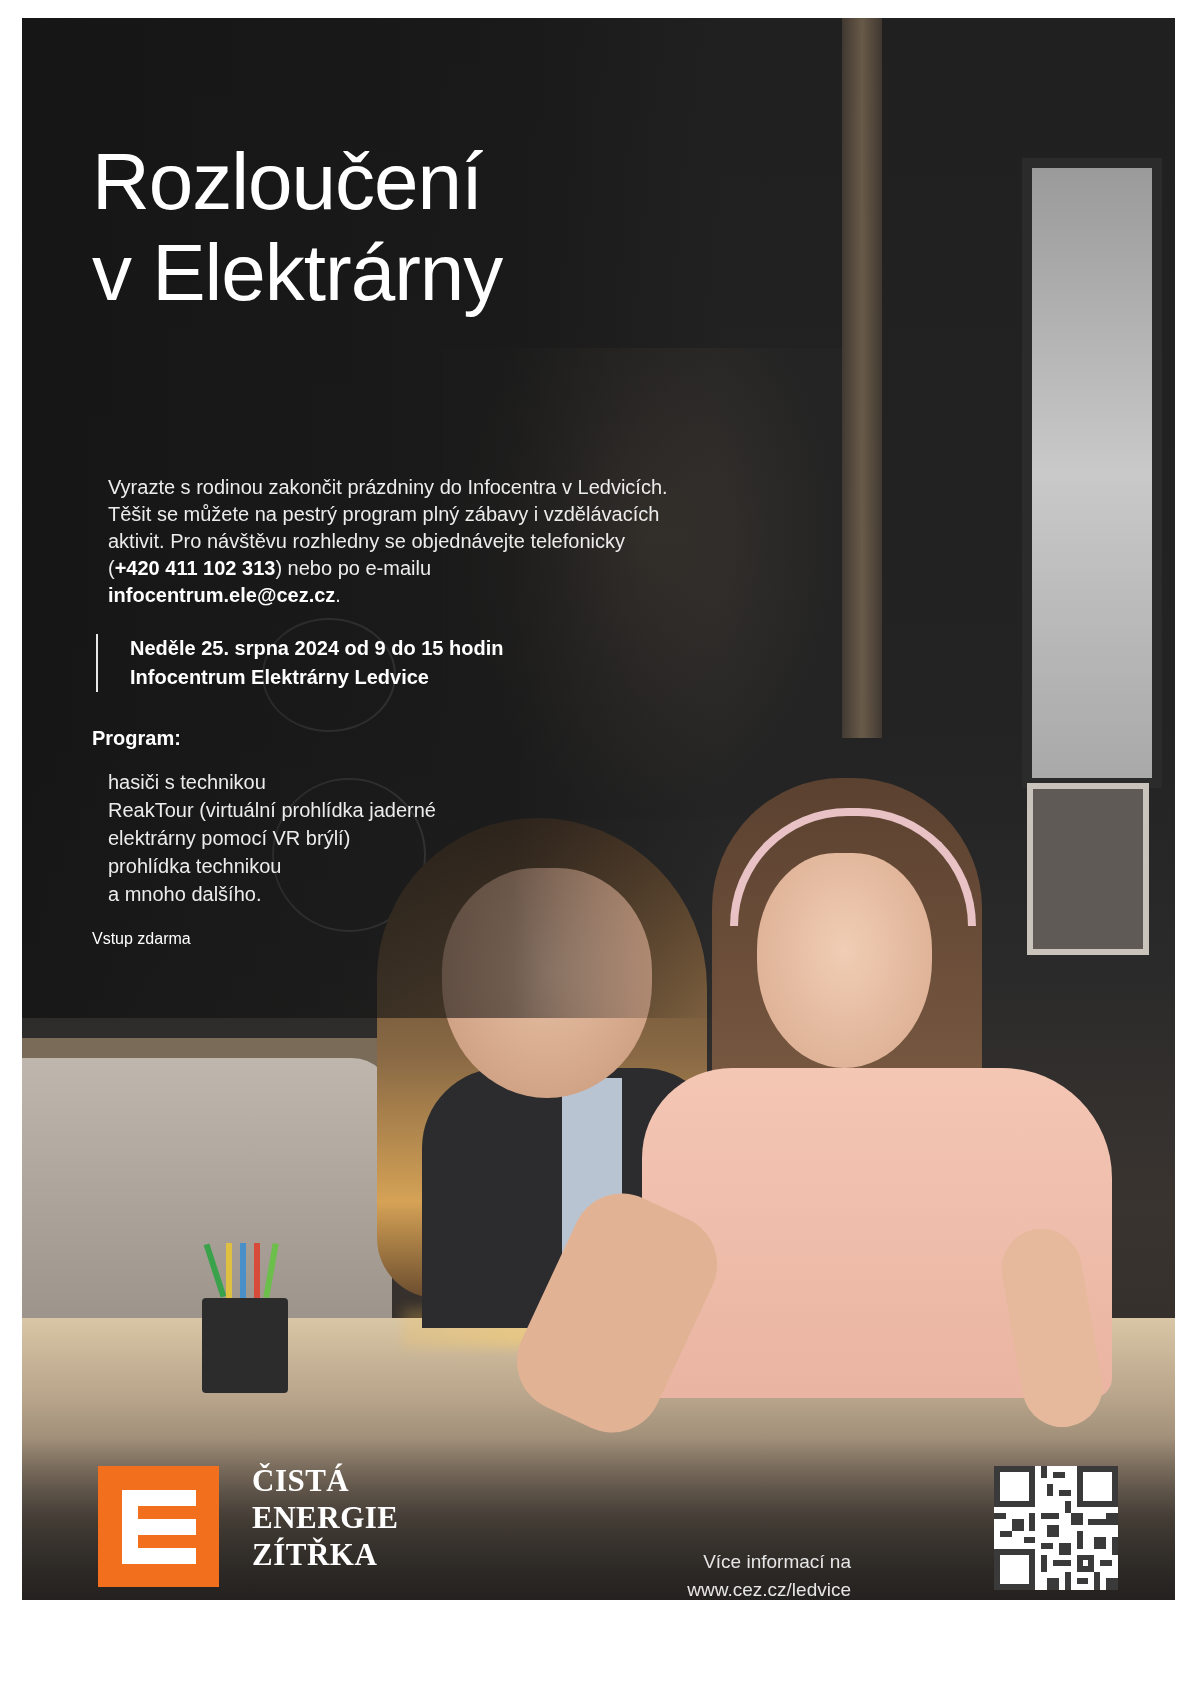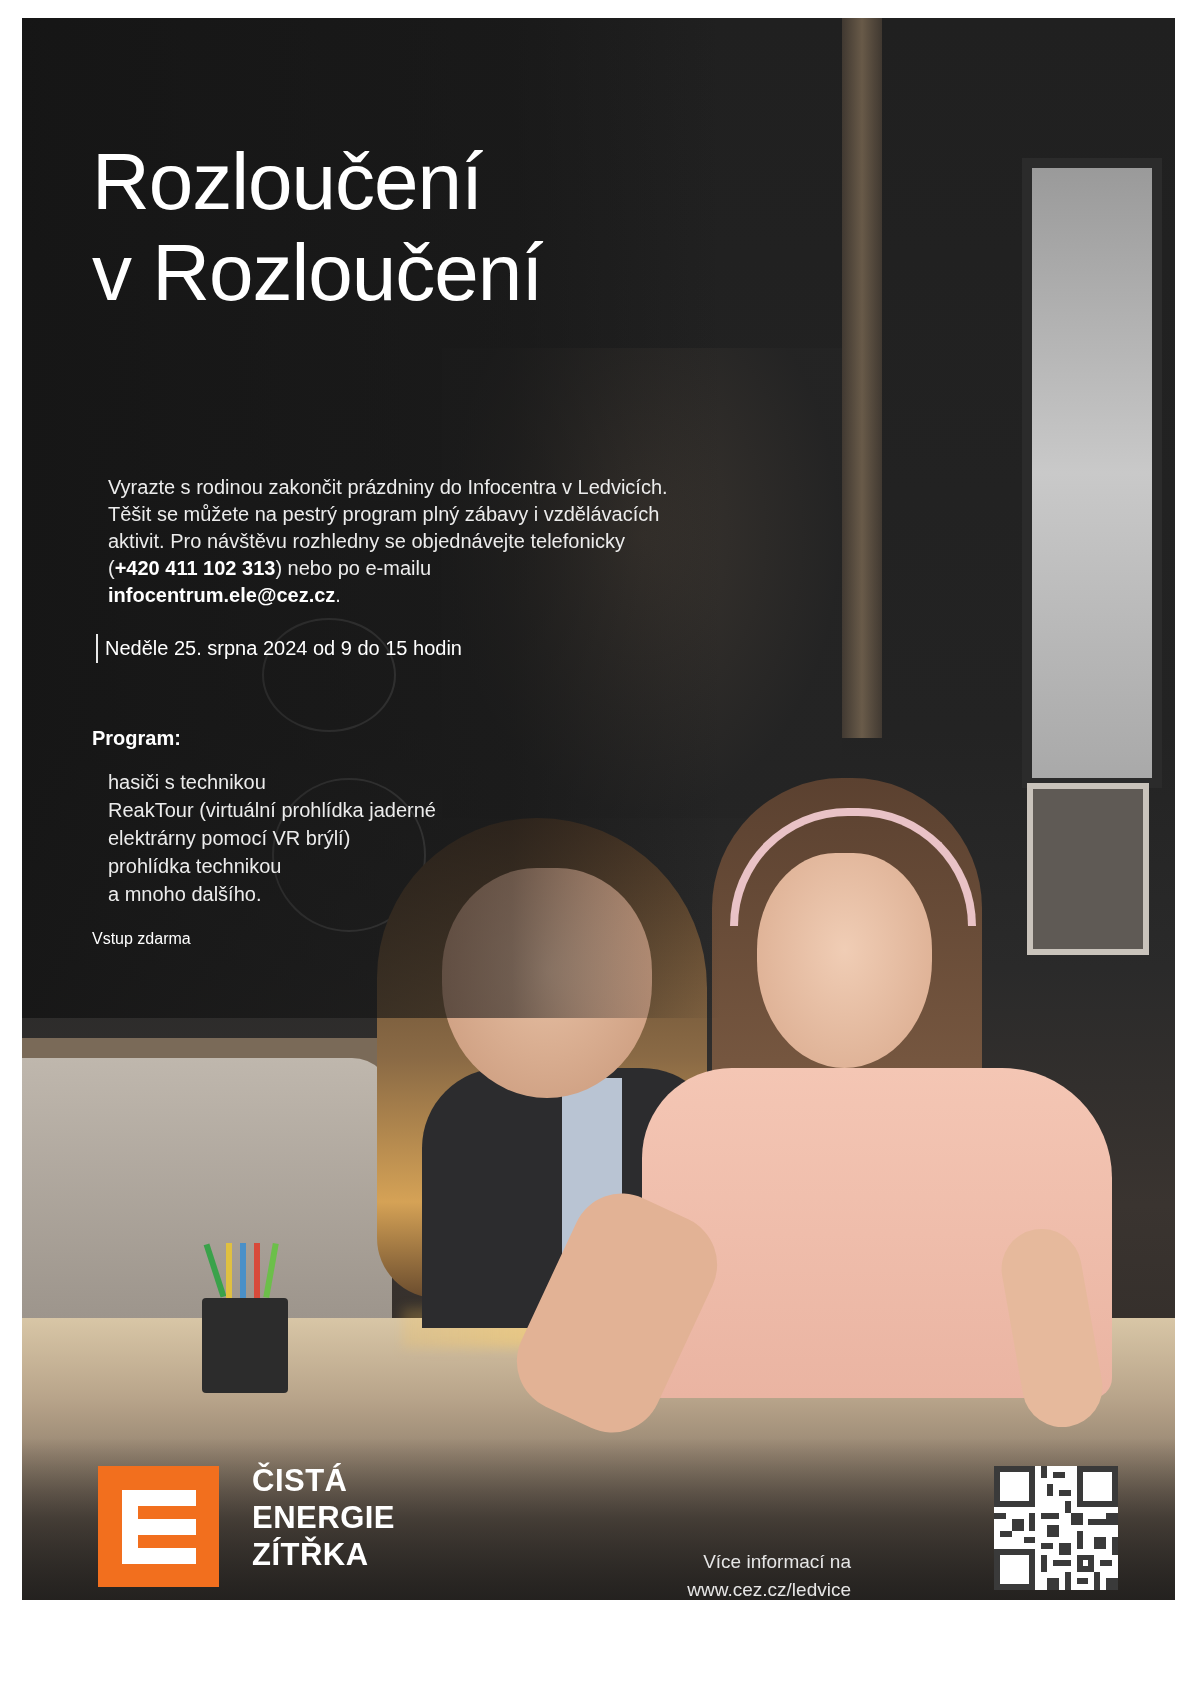--- a/index.html
+++ b/index.html
@@ -34,31 +34,31 @@
   .girl-arm2 { position:absolute; left:990px; top:1210px; width:80px; height:200px; border-radius:40px; background:#e6b99c; transform:rotate(-10deg); }
   
   .shade-left { position:absolute; left:0; top:0; width:700px; height:1000px; background:linear-gradient(90deg,rgba(20,20,20,.85) 0%,rgba(20,20,20,.55) 70%,rgba(20,20,20,0) 100%); }
   .shade-bottom { position:absolute; left:0; top:1420px; width:1153px; height:202px; background:linear-gradient(180deg,rgba(30,28,26,0) 0%,rgba(30,28,26,.55) 40%,rgba(28,27,26,.95) 100%); }
 
   
   .title { position:absolute; left:70px; top:118px; color:#ffffff; font-size:80px; line-height:91px; font-weight:400; letter-spacing:-1px; margin:0; }
   .title span { display:block; }
   .intro { position:absolute; left:70px; top:440px; width:560px; color:#ececec; font-size:20px; line-height:27px; margin:16px; }
   .intro b { color:#fff; font-weight:700; }
-  .event { position:absolute; left:74px; top:616px; padding-left:7px; border-left:2px solid #e8e8e8; color:#fff; font-size:20px; line-height:29px; font-weight:400; }
+  .event { position:absolute; left:74px; top:616px; padding-left:32px; border-left:2px solid #e8e8e8; color:#fff; font-size:20px; line-height:29px; font-weight:700; }
   .event div { display:block; }
   .program { position:absolute; left:70px; top:706px; color:#ececec; font-size:20px; line-height:28px; }
   .program .head { font-weight:700; color:#fff; }
   .program ul { list-style:none; margin:16px; padding:0; }
   .entry { position:absolute; left:70px; top:912px; color:#fff; font-size:16px; font-weight:400; }
 
   .logo { position:absolute; left:76px; top:1448px; width:121px; height:121px; background:#f26f1e; }
   .logo .e-shape { position:absolute; left:24px; top:24px; width:74px; height:74px; }
   .slogan { position:absolute; left:230px; top:1444px; color:#fff; font-weight:700; font-size:31px; line-height:37px; letter-spacing:.5px; }
-  .slogan div { display:block; }
+  .slogan div { display:block;font-family:Liberation Serif, serif; }
   .more { position:absolute; right:324px; top:1530px; color:#e6e6e6; font-size:19px; line-height:28px; text-align:right; }
   .more div { display:block; }
   .qr { position:absolute; left:972px; top:1448px; width:124px; height:124px; background:#fff; }
   .qr svg { display:block; }
 </style>
 </head>
 <body>
 
 <div class="poster">
 
@@ -90,27 +90,28 @@
   <div class="girl-arm"></div>
   <div class="girl-arm2"></div>
   <div class="girl-face"></div>
   <div class="girl-band"></div>
 
   <div class="shade-left"></div>
   <div class="shade-bottom"></div>
 
   <h1 class="title">
     <span>Rozloučení</span>
-    <span>v Rozloučení</span>
+    <span>v Elektrárny</span>
   </h1>
 
   <p class="intro"><span>Vyrazte s rodinou zakončit prázdniny do Infocentra v Ledvicích. Těšit se můžete na pestrý program plný zábavy i vzdělávacích aktivit. Pro návštěvu rozhledny se objednávejte telefonicky (</span><b>+420 411 102 313</b><span>) nebo po e-mailu </span><b>infocentrum.ele@cez.cz</b><span>.</span></p>
 
   <div class="event">
     <div>Neděle 25. srpna 2024 od 9 do 15 hodin</div>
+    <div>Infocentrum Elektrárny Ledvice</div>
   </div>
 
   <div class="program">
     <div class="head">Program:</div>
     <ul>
       <li>hasiči s technikou</li>
       <li>ReakTour (virtuální prohlídka jaderné</li>
       <li>elektrárny pomocí VR brýlí)</li>
       <li>prohlídka technikou</li>
       <li>a mnoho dalšího.</li>

